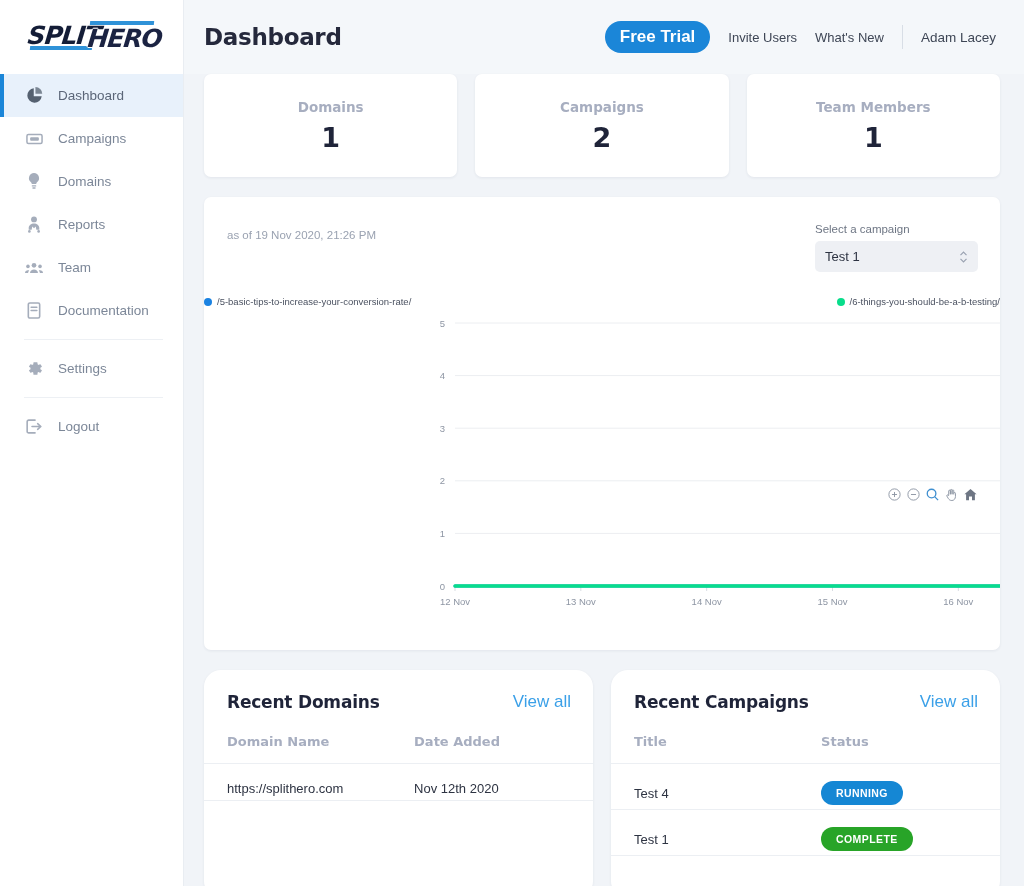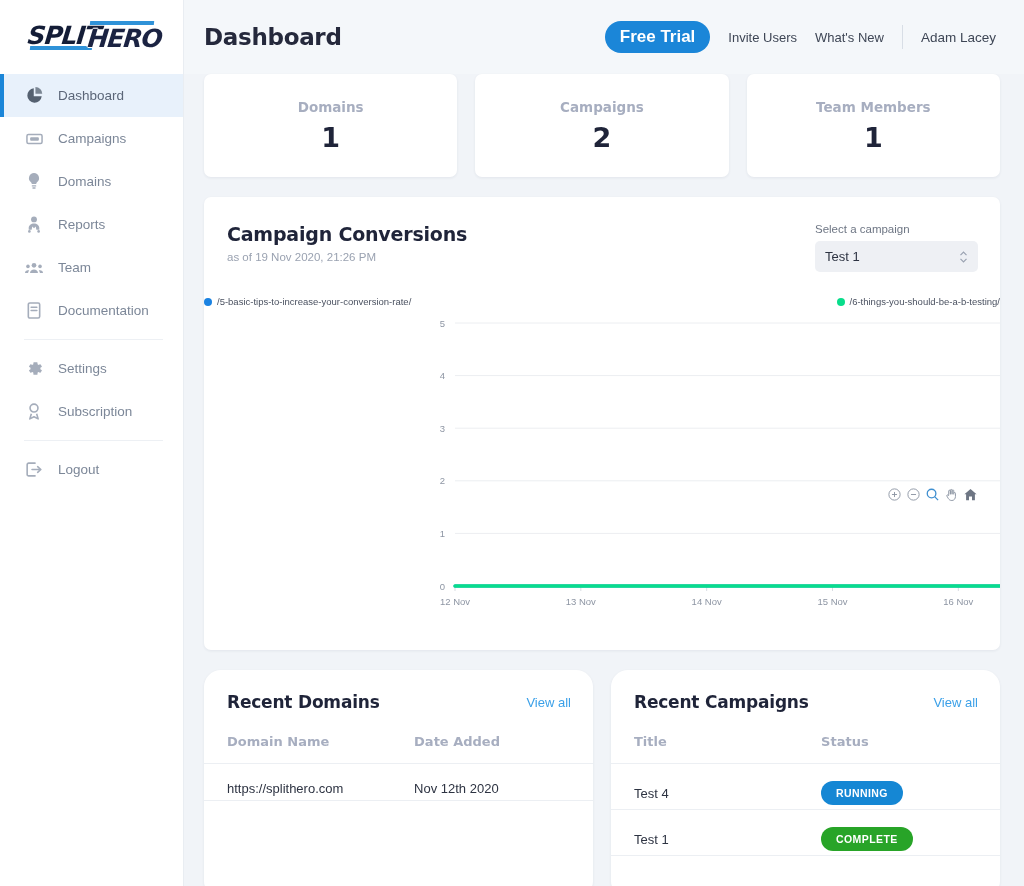--- a/index.html
+++ b/index.html
@@ -168,21 +168,21 @@
     flex: 1; background: #fff; border-radius: 17px;
     box-shadow: 0 1px 3px rgba(30,45,70,0.07);
     height: 228px; overflow: hidden;
   }
   .tbl-head { display: flex; align-items: center; padding: 22px 22px 0 23px; }
   .tbl-title {
     font-family: "DejaVu Sans", sans-serif;
     font-size: 17px; font-weight: 700; color: #1f2439; letter-spacing: -0.2px;
   }
   .view-all {
-    margin-left: auto; font-size: 13px; color: #3ba0e8; cursor: pointer;
+    margin-left: auto; font-size: 17px; color: #3ba0e8; cursor: pointer;
   }
   .tbl { width: 100%; border-collapse: collapse; margin-top: 14px; }
   .tbl th {
     text-align: left;
     font-family: "DejaVu Sans", sans-serif;
     font-size: 13px; font-weight: 700; color: #a7aec0;
     padding: 8px 0 14px 23px;
     border-bottom: 1px solid #eceff3;
   }
   .tbl th.col2, .tbl td.col2 { padding-left: 0; width: 46%; }
@@ -276,29 +276,20 @@
         <div class="nav-sep"></div>
         <div class="nav-item">
           <span class="nav-ico">
             <svg width="17" height="17" viewBox="0 0 18 18" fill="currentColor">
               <path d="M9 5.9A3.1 3.1 0 1 0 9 12.1 3.1 3.1 0 0 0 9 5.9zm0 4.8A1.7 1.7 0 1 1 9 7.3a1.7 1.7 0 0 1 0 3.4z"></path>
               <path d="M16.5 10.5l-1.3-.8c.1-.4.1-.9 0-1.4l1.3-.8a.6.6 0 0 0 .2-.8l-1.2-2a.6.6 0 0 0-.8-.2l-1.3.7c-.4-.3-.8-.5-1.2-.7V3a.6.6 0 0 0-.6-.6H8.4A.6.6 0 0 0 7.8 3v1.5c-.4.2-.8.4-1.2.7l-1.3-.7a.6.6 0 0 0-.8.2l-1.2 2a.6.6 0 0 0 .2.8l1.3.8c-.1.5-.1 1 0 1.4l-1.3.8a.6.6 0 0 0-.2.8l1.2 2a.6.6 0 0 0 .8.2l1.3-.7c.4.3.8.5 1.2.7V15c0 .3.3.6.6.6h3.2c.3 0 .6-.3.6-.6v-1.5c.4-.2.8-.4 1.2-.7l1.3.7c.3.2.7 0 .8-.2l1.2-2a.6.6 0 0 0-.2-.8z"></path>
             </svg>
           </span>
           <span>Settings</span>
         </div>
-        <div class="nav-item">
-          <span class="nav-ico">
-            <svg width="14" height="17" viewBox="0 0 14 18" fill="none" stroke="currentColor" stroke-width="1.7">
-              <circle cx="7" cy="5.4" r="4.2"></circle>
-              <path d="M4.2 11.4L2.6 16.8l4.4-2.2 4.4 2.2-1.6-5.4" stroke-linejoin="round"></path>
-            </svg>
-          </span>
-          <span>Subscription</span>
-        </div>
         <div class="nav-sep"></div>
         <div class="nav-item">
           <span class="nav-ico">
             <svg width="16" height="15" viewBox="0 0 17 16" fill="none" stroke="currentColor" stroke-width="1.7">
               <path d="M9.6 1.2H2.8A1.6 1.6 0 0 0 1.2 2.8v10.4a1.6 1.6 0 0 0 1.6 1.6h6.8" stroke-linecap="round"></path>
               <path d="M12.4 5L15.8 8l-3.4 3M6.4 8h9.2" stroke-linecap="round" stroke-linejoin="round"></path>
             </svg>
           </span>
           <span>Logout</span>
         </div>
@@ -331,21 +322,20 @@
           </div>
           <div class="stat-card">
             <div class="stat-label">Team Members</div>
             <div class="stat-value">1</div>
           </div>
         </div>
 
       <section class="chart-card">
         <div class="chart-head">
           <div>
-            <div class="chart-title">Campaign Conversions</div>
             <div class="chart-sub">as of 19 Nov 2020, 21:26 PM</div>
           </div>
           <div class="select-wrap">
             <div class="select-label">Select a campaign</div>
             <div class="select-box">
               <span>Test 1</span>
               <span class="select-arrows">
                 <svg width="9" height="14" viewBox="0 0 9 14" fill="none" stroke="#9aa2b1" stroke-width="1.2">
                   <path d="M1.5 5.2L4.5 2.2L7.5 5.2"></path>
                     <path d="M1.5 8.8L4.5 11.8L7.5 8.8"></path>

